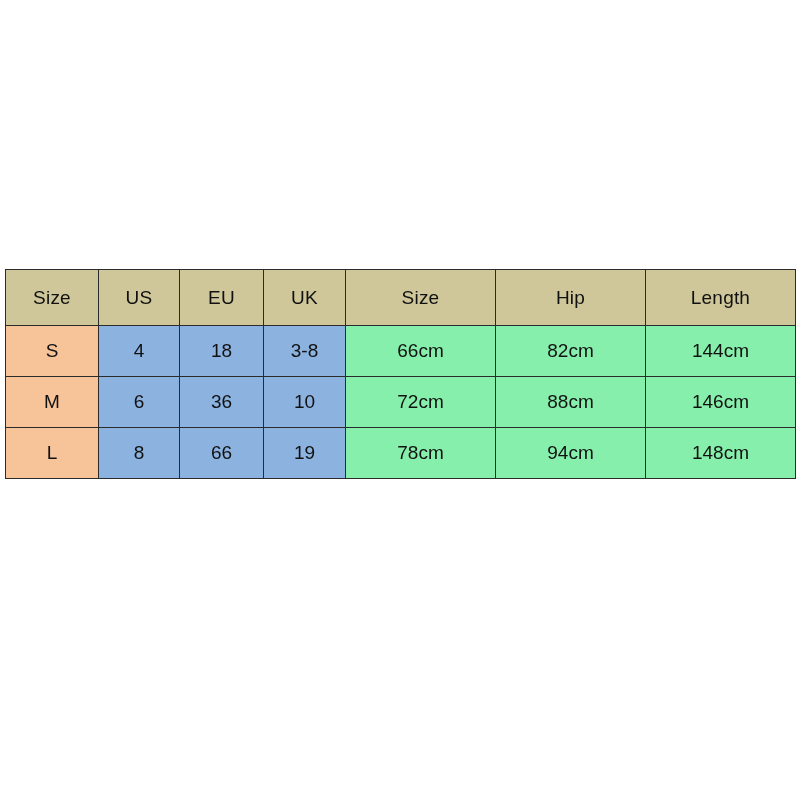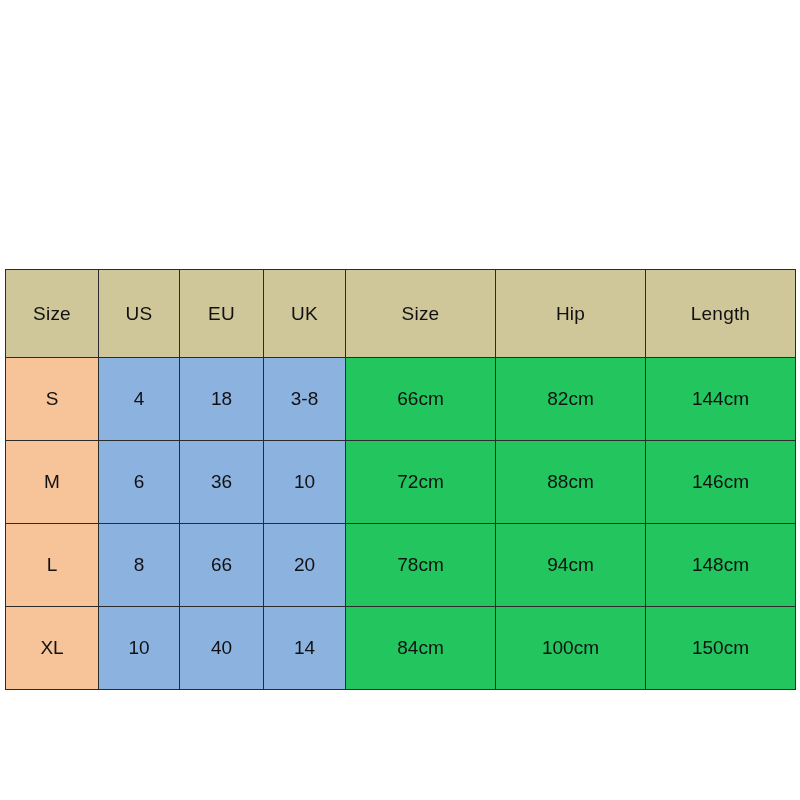--- a/index.html
+++ b/index.html
@@ -29,21 +29,21 @@
     background: #ffffff;
   }
 
   table.size-chart td,
   table.size-chart th {
     border: 1.5px solid #2b2b2b;
     text-align: center;
     vertical-align: middle;
     font-weight: normal;
     color: #111111;
-    padding: 16px;
+    padding: 0;
   }
 
   
   col.c-size   { width: 93px; }
   col.c-us     { width: 81px; }
   col.c-eu     { width: 84px; }
   col.c-uk     { width: 82px; }
   col.c-waist  { width: 150px; }
   col.c-hip    { width: 150px; }
   col.c-length { width: 150px; }
@@ -60,21 +60,21 @@
     font-size: 19px;
   }
 
   td.cell-size {
     background: #f7c49a;
   }
   td.cell-metric {
     background: #8cb2e0;
   }
   td.cell-measure {
-    background: #22c55e;
+    background: #86efac;
   }
 </style>
 </head>
 <body>
 
 <div id="size-chart-wrap">
   <table class="size-chart">
     <colgroup>
       <col class="c-size">
       <col class="c-us">
@@ -111,29 +111,20 @@
         <td class="cell-metric">36</td>
         <td class="cell-metric">10</td>
         <td class="cell-measure">72cm</td>
         <td class="cell-measure">88cm</td>
         <td class="cell-measure">146cm</td>
       </tr>
       <tr class="body-row">
         <td class="cell-size">L</td>
         <td class="cell-metric">8</td>
         <td class="cell-metric">66</td>
-        <td class="cell-metric">20</td>
+        <td class="cell-metric">19</td>
         <td class="cell-measure">78cm</td>
         <td class="cell-measure">94cm</td>
         <td class="cell-measure">148cm</td>
-      </tr>
-      <tr class="body-row">
-        <td class="cell-size">XL</td>
-        <td class="cell-metric">10</td>
-        <td class="cell-metric">40</td>
-        <td class="cell-metric">14</td>
-        <td class="cell-measure">84cm</td>
-        <td class="cell-measure">100cm</td>
-        <td class="cell-measure">150cm</td>
       </tr>
     </tbody>
   </table>
 </div>
 
 </body></html>

